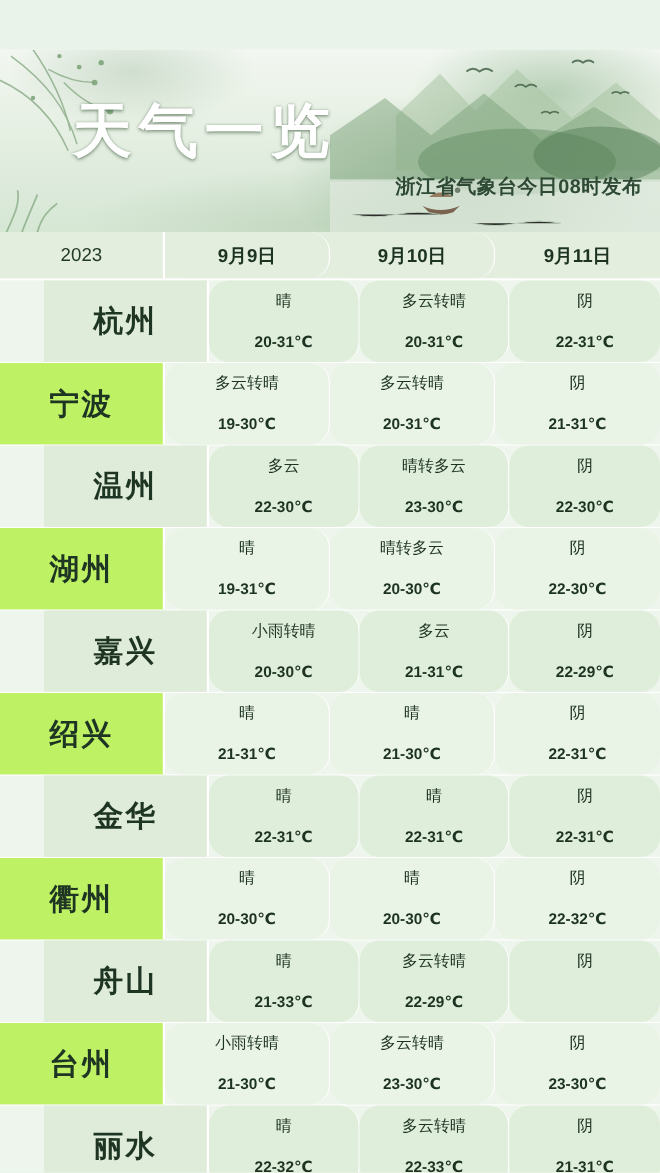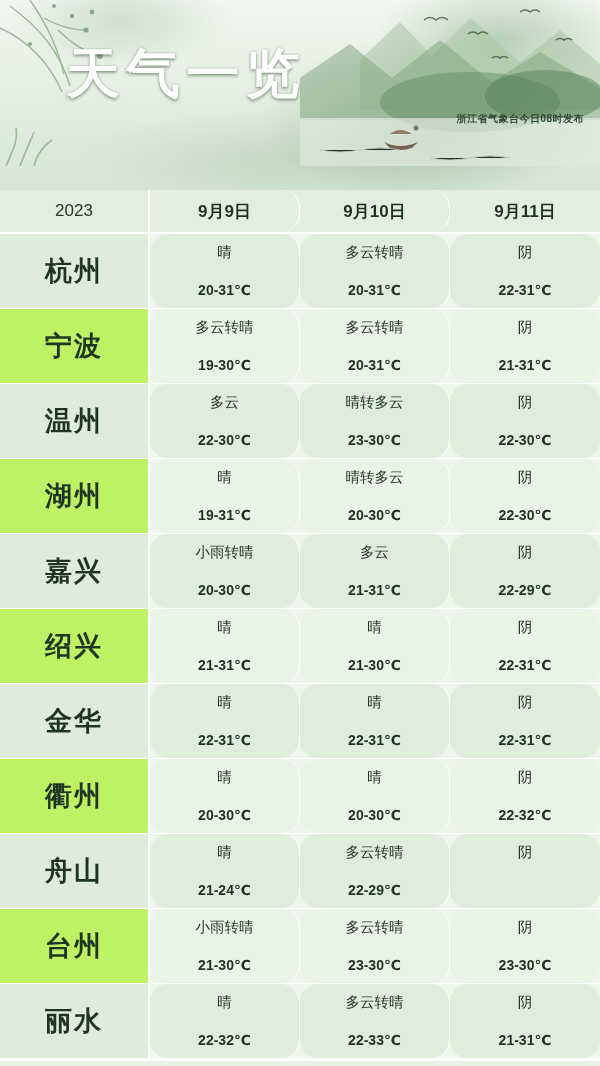--- a/index.html
+++ b/index.html
@@ -11,23 +11,24 @@
   }
   .page {
     position: relative;
     width: 600px; height: 1066px;
     background: #eef5ec;
   }
 
   
   .header {
     position: relative;
-    width: 600px; height: 190px;
+    width: 600px; height: 166px;
     overflow: hidden;
     background: linear-gradient(180deg, #f2f7f1 0%, #e7f0e4 40%, #dceadb 75%, #d6e7d4 100%);
+    margin-top: 45px;
   }
   .hdr-wash {
     position: absolute; inset: 0;
     background:
       radial-gradient(ellipse 180px 90px at 500px 40px, rgba(120,165,120,0.45), rgba(120,165,120,0) 70%),
       radial-gradient(ellipse 240px 120px at 430px 120px, rgba(95,140,100,0.40), rgba(95,140,100,0) 70%),
       radial-gradient(ellipse 160px 70px at 120px 20px, rgba(150,180,150,0.35), rgba(150,180,150,0) 70%),
       radial-gradient(ellipse 300px 70px at 300px 160px, rgba(175,200,170,0.5), rgba(175,200,170,0) 75%);
   }
   .hdr-hills {
@@ -39,21 +40,21 @@
     font-family: "DejaVu Serif", "Liberation Serif", serif;
     font-size: 54px;
     font-weight: 700;
     letter-spacing: 6px;
     color: #ffffff;
     text-shadow: 0 2px 3px rgba(60,90,60,0.45), 0 0 2px rgba(60,90,60,0.5);
   }
   .hdr-sub {
     position: absolute;
     right: 16px; top: 112px;
-    font-size: 10px;
+    font-size: 18px;
     font-weight: 700;
     color: #2e4a34;
     letter-spacing: 0.5px;
   }
 
   
   .table {
     position: relative;
     width: 492px;
   }
@@ -115,21 +116,21 @@
     align-items: center;
     justify-content: center;
     font-size: 14.5px;
     color: #1d3322;
   }
   .cell-cond { font-weight: 400; }
   .cell-temp { font-weight: 700; font-size: 14px; }
 
   .bg-a .col-day { background: #dfeeda; }
   .bg-b .col-day { background: #eaf4e6; }
-  .bg-a .col-city { background: #e0ecda; }
+  .bg-a .col-city { background: #e0ecda; margin-left: 40px; }
   .bg-b .col-city { background: #bef264; }
 
   
   .footer {
     position: relative;
     width: 600px;
     height: 72px;
     background: #e9f2e6;
     display: flex;
     align-items: center;
@@ -379,21 +380,21 @@
             <div class="cell-cond">阴</div>
             <div class="cell-temp">22-32℃</div>
           </div>
         </div>
         <div class="row bg-a">
           <div class="col-city">
             <span class="city-name">舟山</span>
           </div>
           <div class="col-day">
             <div class="cell-cond">晴</div>
-            <div class="cell-temp">21-24℃</div>
+            <div class="cell-temp">21-33℃</div>
           </div>
           <div class="col-day">
             <div class="cell-cond">多云转晴</div>
             <div class="cell-temp">22-29℃</div>
           </div>
           <div class="col-day">
             <div class="cell-cond">阴</div>
           </div>
         </div>
         <div class="row bg-b">

